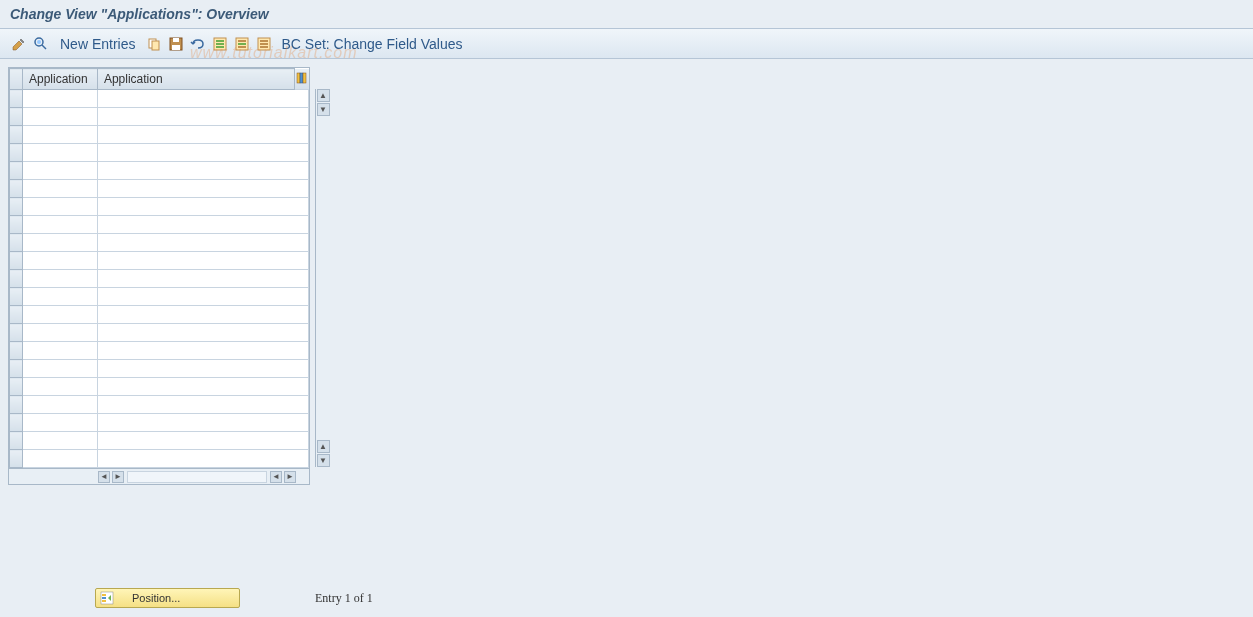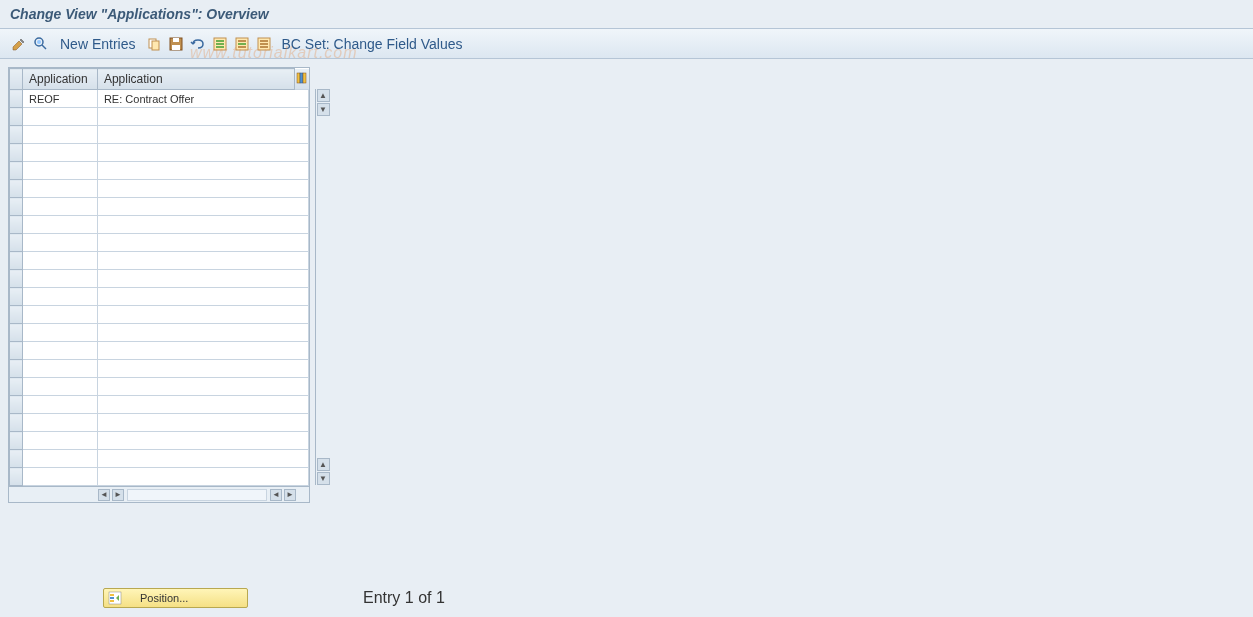--- a/index.html
+++ b/index.html
@@ -158,21 +158,21 @@
     .hscroll-track {
       flex: 1;
       height: 12px;
       background: #f0f5fa;
       border: 1px solid #c8d4e0;
       margin: 0 2px;
       max-width: 140px;
     }
     .footer-area {
       position: absolute;
-      left: 8px;
+      left: 0;
       right: 0;
       top: 580px;
       padding: 8px 10px;
       display: flex;
       align-items: center;
     }
     .position-btn {
       margin-left: 85px;
       background: linear-gradient(to bottom, #fff5b8 0%, #f5e085 100%);
       border: 1px solid #b8a850;
@@ -185,23 +185,24 @@
       color: #333;
       border-radius: 2px;
     }
     .position-btn-icon {
       width: 14px;
       height: 14px;
       margin-right: 18px;
       display: inline-flex;
     }
     .entry-text {
-      margin-left: 115px;
-      font-size: 16px;
+      margin-left: 75px;
+      font-size: 12px;
       color: #333;
+      font-family: Liberation Serif, serif;
     }
     .watermark {
       position: absolute;
       top: 44px;
       left: 190px;
       font-size: 16px;
       color: rgba(230, 150, 90, 0.35);
       font-style: italic;
       pointer-events: none;
       letter-spacing: 1px;
@@ -298,25 +299,20 @@
             <th class="config-icon-cell">
               <svg width="12" height="12" viewBox="0 0 12 12">
                   <rect x="1" y="1" width="3" height="10" fill="#f0c040" stroke="#805020" stroke-width="0.5"></rect>
                   <rect x="4" y="1" width="3" height="10" fill="#5090d0" stroke="#305078" stroke-width="0.5"></rect>
                   <rect x="7" y="1" width="3" height="10" fill="#f0c040" stroke="#805020" stroke-width="0.5"></rect>
                 </svg>
             </th>
           </tr>
         </thead>
         <tbody id="table-body">
-        <tr class="data-row">
-              <td class="row-selector"></td>
-              <td class="col-application">REOF</td>
-              <td class="col-description" colspan="2">RE: Contract Offer</td>
-            </tr>
             <tr class="data-row">
               <td class="row-selector"></td>
               <td class="col-application"></td>
               <td class="col-description" colspan="2"></td>
             </tr>
             <tr class="data-row">
               <td class="row-selector"></td>
               <td class="col-application"></td>
               <td class="col-description" colspan="2"></td>
             </tr>

